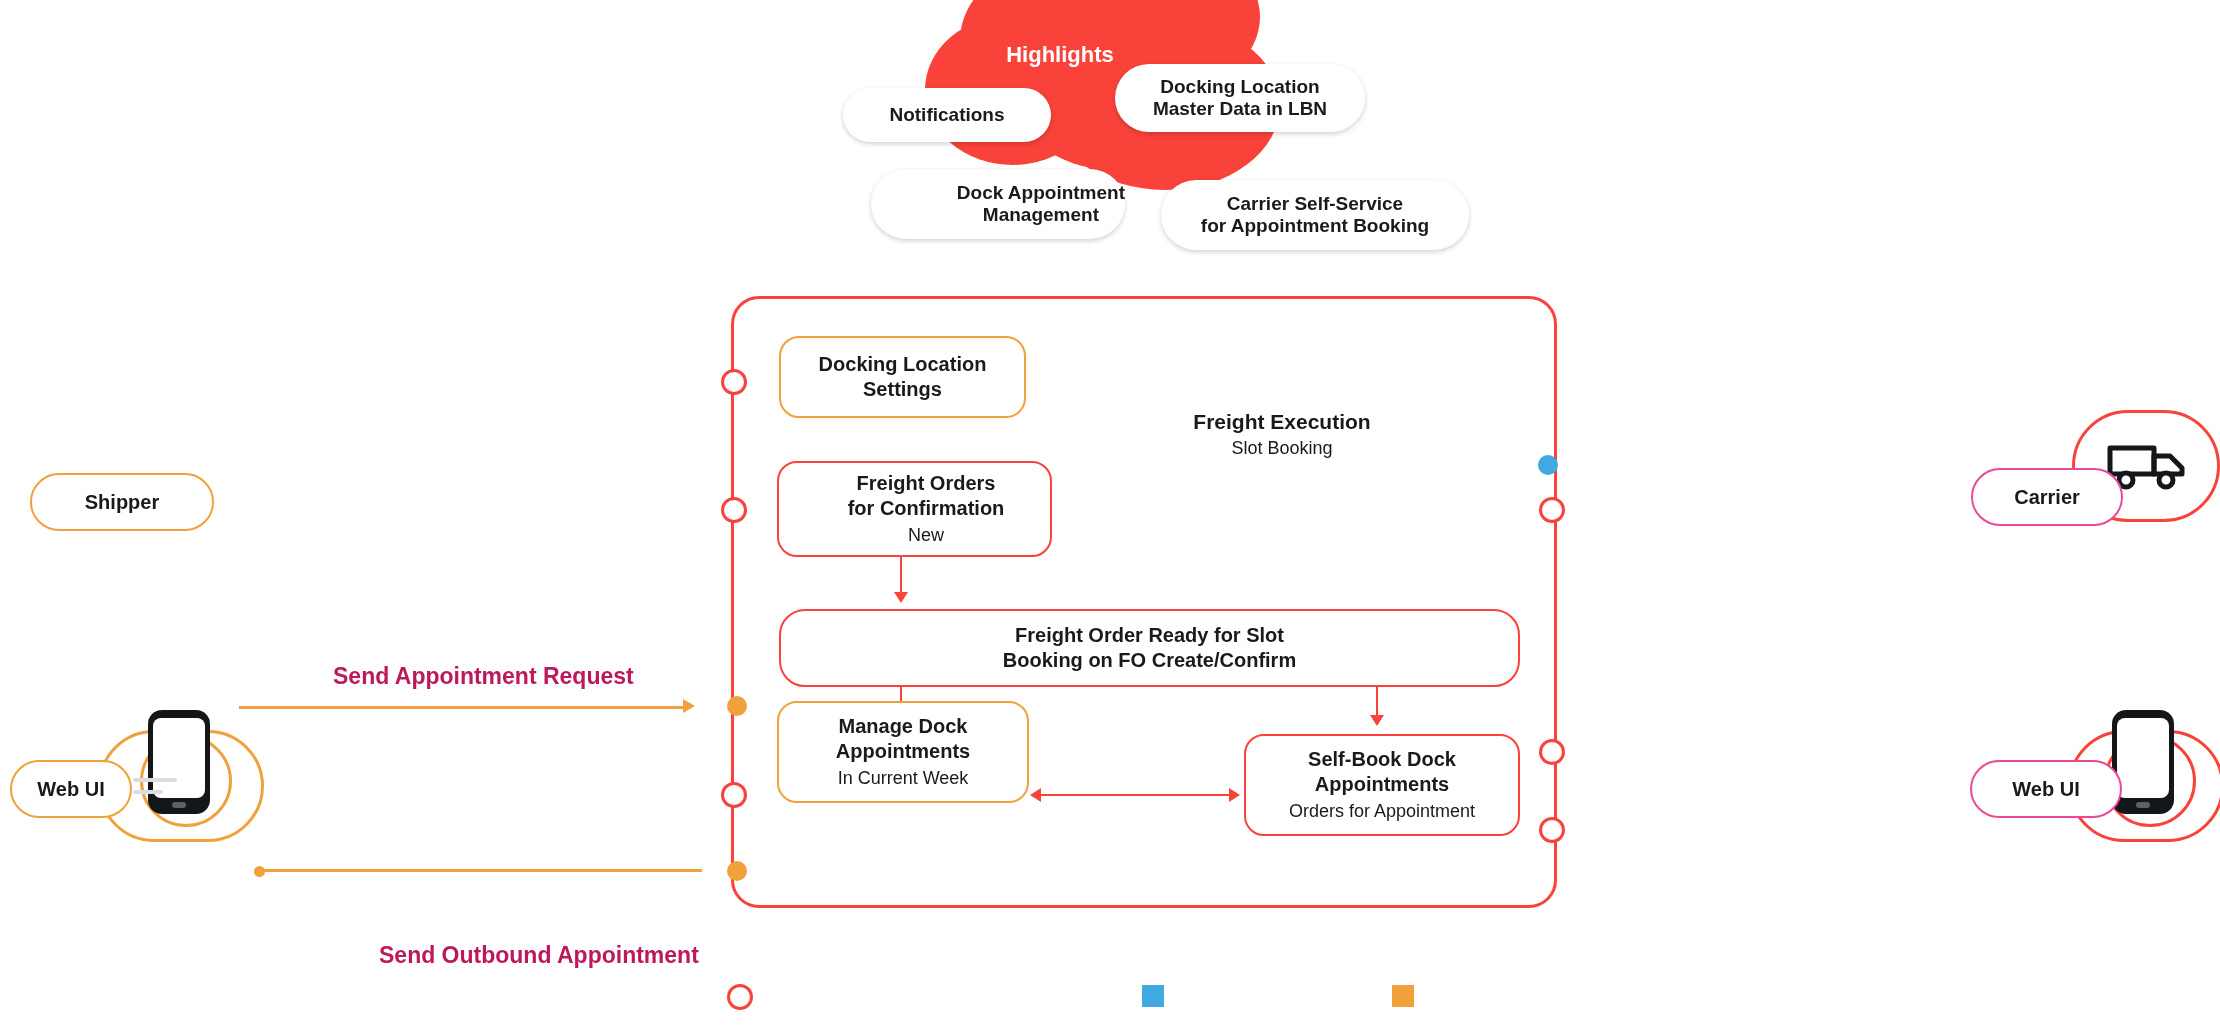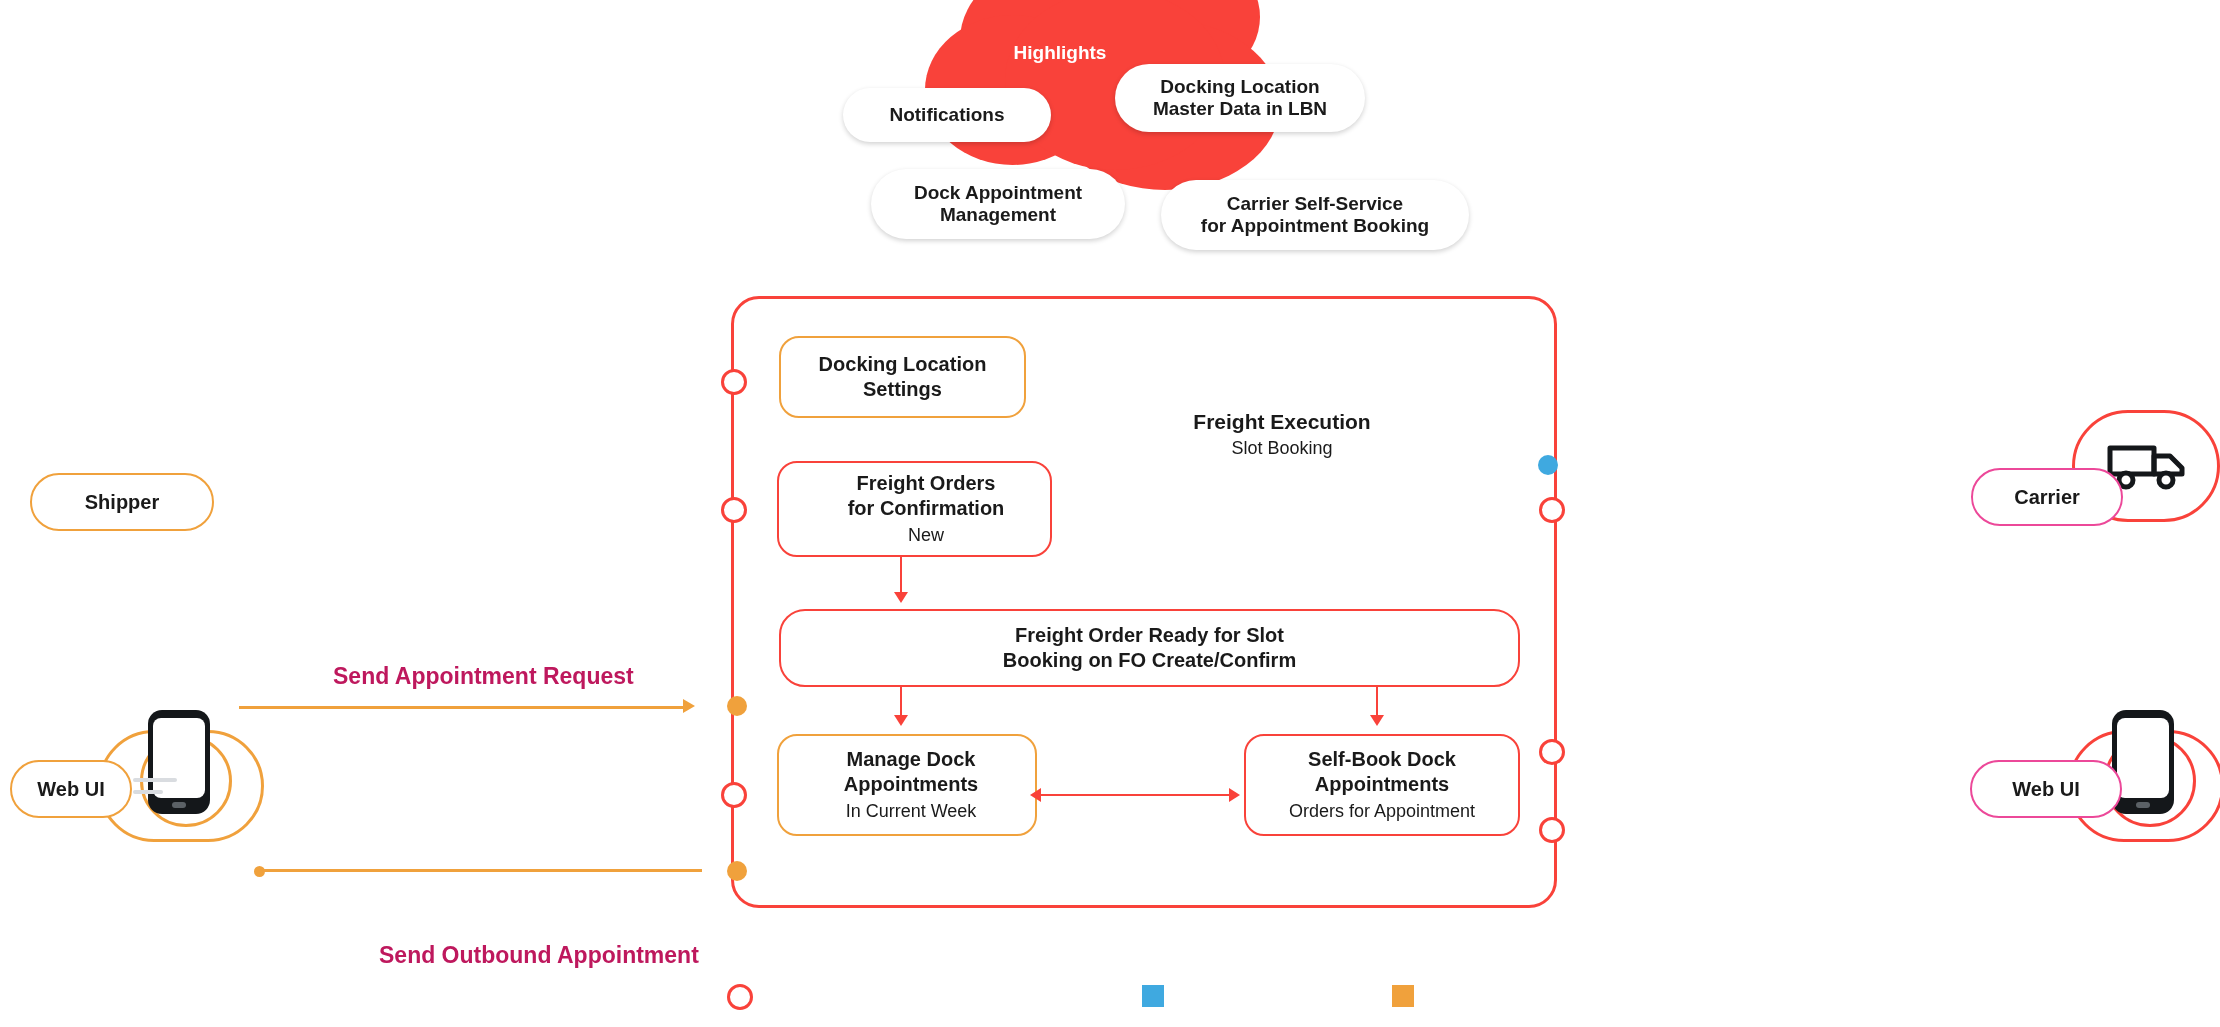--- a/index.html
+++ b/index.html
@@ -3,21 +3,21 @@
 <meta charset="utf-8">
 <style>
   html,body{margin:0;padding:0;background:#ffffff;}
   body{width:2220px;height:1027px;position:relative;overflow:hidden;
        font-family:"Liberation Sans", sans-serif;color:#1a1a1a;}
   .abs{position:absolute;}
 
   
   #cloud{left:900px;top:-40px;width:520px;height:230px;}
   .cloud-blob{position:absolute;background:#f9423a;border-radius:50%;}
-  #cloud-title{left:985px;top:42px;width:150px;color:#ffffff;font-weight:bold;font-size:19px;text-align:center;}
+  #cloud-title{left:985px;top:42px;width:150px;color:#ffffff;font-weight:bold;font-size:22px;text-align:center;}
 
   .pill{position:absolute;background:#ffffff;border-radius:40px;
         box-shadow:0 2px 5px rgba(0,0,0,.18);
         font-weight:bold;font-size:19px;line-height:22px;color:#1a1a1a;
         display:flex;align-items:center;justify-content:center;text-align:center;}
 
   
   #panel{left:731px;top:296px;width:820px;height:606px;
          border:3px solid #f9423a;border-radius:28px;background:#ffffff;}
 
@@ -83,21 +83,21 @@
 </div>
 <div class="abs" id="cloud-title">Highlights</div>
 
 <div class="pill" style="left:843px;top:88px;width:208px;height:54px;">
   <span style="white-space:pre-line;">Notifications</span>
 </div>
 <div class="pill" style="left:1115px;top:64px;width:250px;height:68px;">
   <span style="white-space:pre-line;">Docking Location
 Master Data in LBN</span>
 </div>
-<div class="pill" style="left:871px;top:169px;width:254px;height:70px;">
+<div class="pill" style="left:871px;top:169px;width:254px;height:70px;justify-content:flex-end;">
   <span style="white-space:pre-line;">Dock Appointment
 Management</span>
 </div>
 <div class="pill" style="left:1161px;top:180px;width:308px;height:70px;">
   <span style="white-space:pre-line;">Carrier Self-Service
 for Appointment Booking</span>
 </div>
 
 <div class="abs" id="panel"></div>
 
@@ -121,21 +121,21 @@
 <div class="box b-red" style="left:779px;top:609px;width:737px;height:74px;border-radius:26px;">
   <div class="t" style="white-space:pre-line;">Freight Order Ready for Slot
 Booking on FO Create/Confirm</div>
 </div>
 
 <div class="arrow-v" style="left:900px;top:686px;height:32px;"></div>
 <div class="ah-down" style="left:894px;top:715px;"></div>
 <div class="arrow-v" style="left:1376px;top:686px;height:32px;"></div>
 <div class="ah-down" style="left:1370px;top:715px;"></div>
 
-<div class="box b-orange" style="left:777px;top:734px;width:248px;height:98px;padding-left:8px;">
+<div class="box b-orange" style="left:777px;top:701px;width:248px;height:98px;">
   <div class="t" style="white-space:pre-line;">Manage Dock
 Appointments</div>
   <div class="s">In Current Week</div>
 </div>
 
 <div class="box b-red" style="left:1244px;top:734px;width:272px;height:98px;">
   <div class="t" style="white-space:pre-line;">Self-Book Dock
 Appointments</div>
   <div class="s">Orders for Appointment</div>
 </div>

